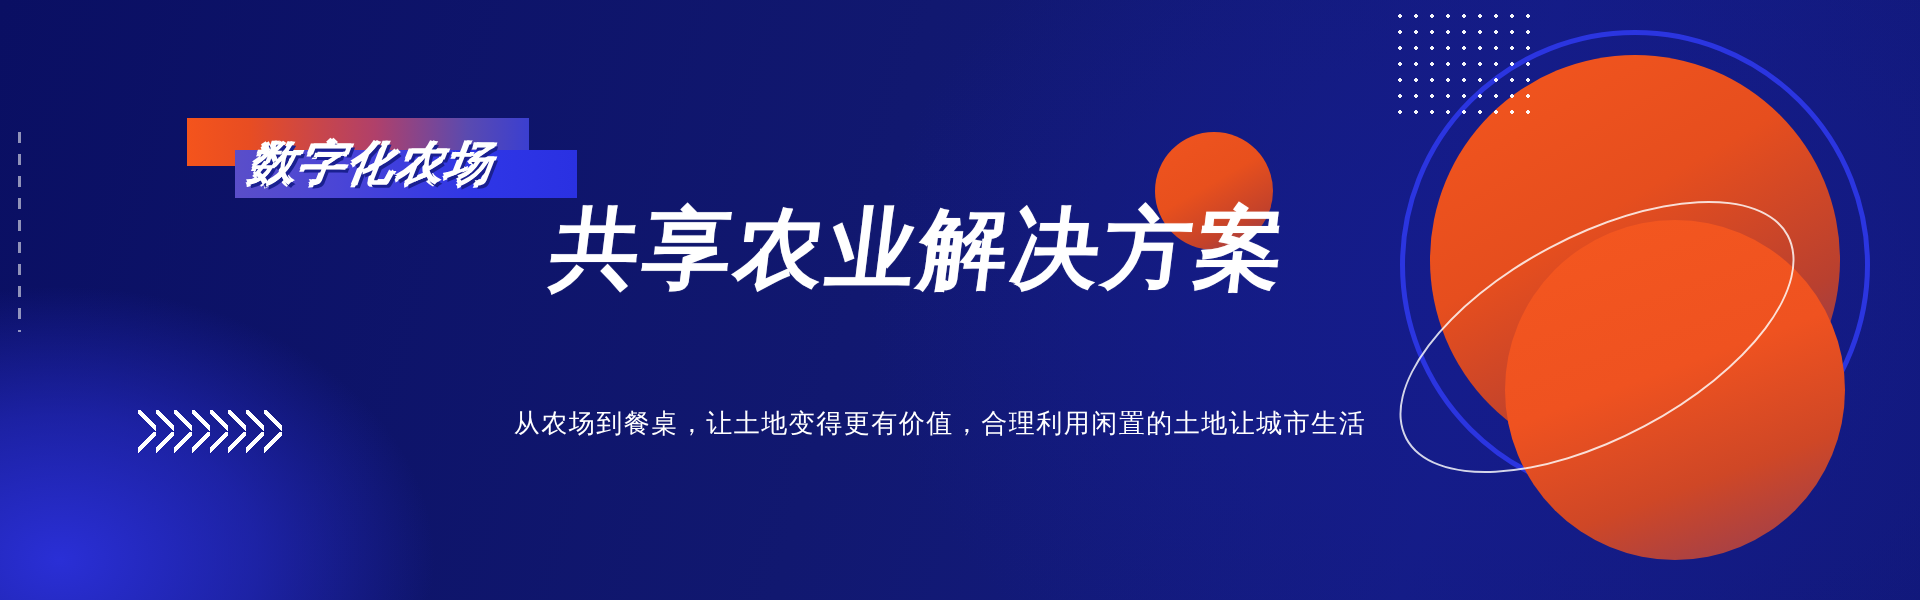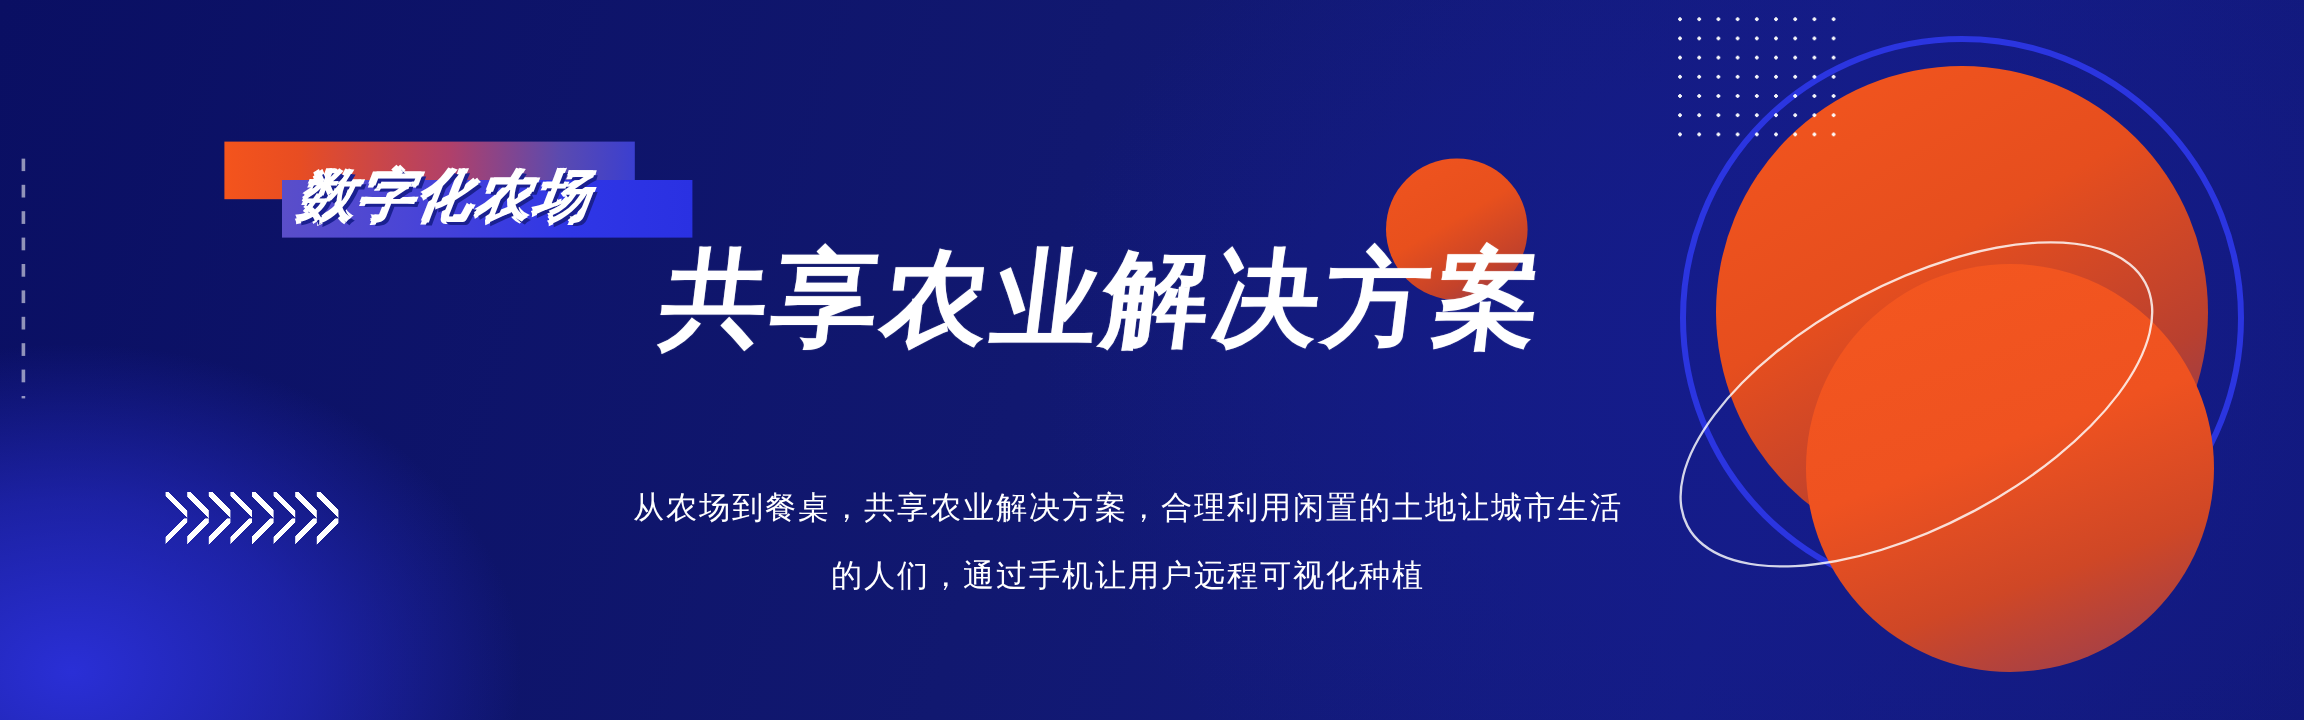--- a/index.html
+++ b/index.html
@@ -137,22 +137,21 @@
 
   <div id="tag-wrap">
     <div id="tag-orange"></div>
     <div id="tag-blue"></div>
     <div id="tag-text">数字化农场</div>
   </div>
 
   <div id="headline">共享农业解决方案</div>
 
   <div id="subtitle">
-    <span class="line">从农场到餐桌，共享农业解决方案，合理利用闲置的土地让城市生活</span>
-    <span class="line">的人们，通过手机让用户远程可视化种植</span>
+    <span class="line">从农场到餐桌，让土地变得更有价值，合理利用闲置的土地让城市生活</span>
   </div>
 
   <div id="chevrons">
       <div class="chev"></div>
       <div class="chev"></div>
       <div class="chev"></div>
       <div class="chev"></div>
       <div class="chev"></div>
       <div class="chev"></div>
       <div class="chev"></div>

